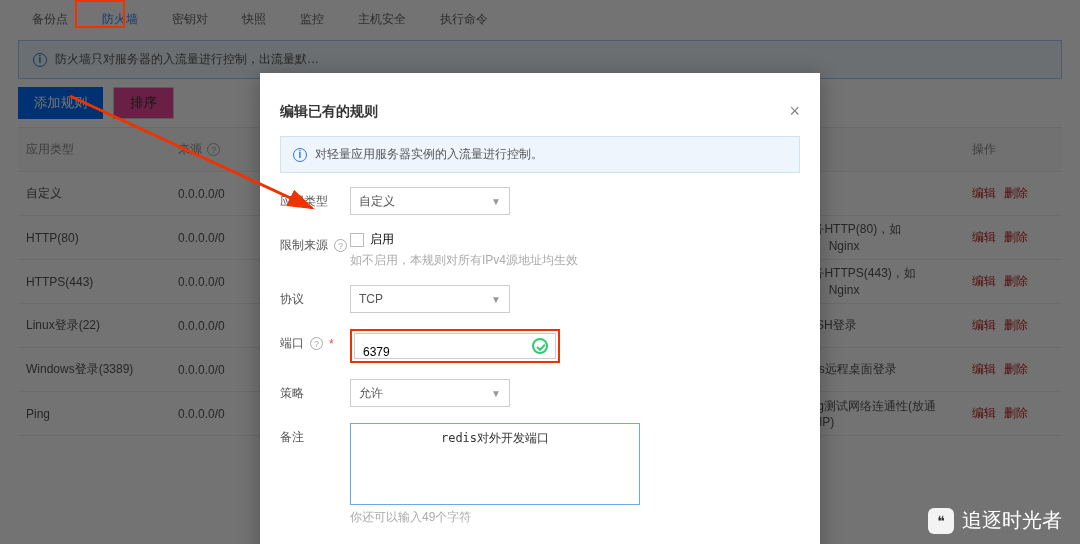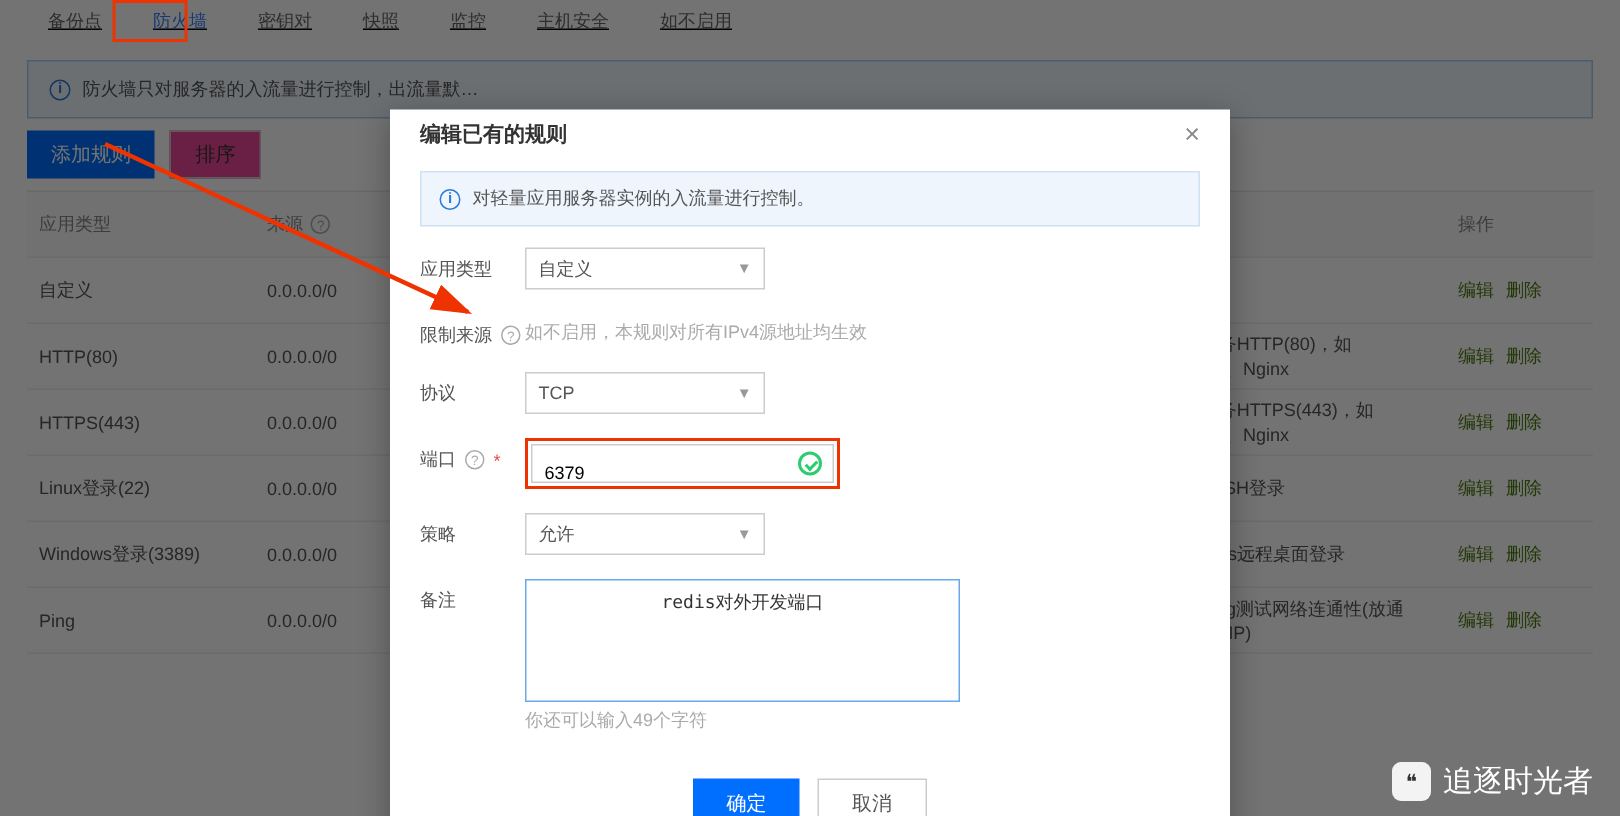--- a/index.html
+++ b/index.html
@@ -1,20 +1,20 @@
 <!DOCTYPE html>
 <html><head>
 <meta charset="utf-8">
 <style>
   * { box-sizing: border-box; margin: 0; padding: 0; }
   html, body { width: 1080px; height: 544px; font-family: "Microsoft YaHei", Arial, sans-serif; font-size: 12px; background: #fff; overflow: hidden; }
   .page { position: relative; width: 1080px; height: 544px; }
 
   
-  .tabs { display: flex; gap: 6px; padding: 0 18px; height: 34px; align-items: flex-start; text-decoration: underline; }
+  .tabs { display: flex; gap: 6px; padding: 0 18px; height: 34px; align-items: flex-end; }
   .tabs .tab { padding: 6px 14px; color: #666; cursor: pointer; }
   .tabs .tab.active { color: #3b82f6; }
   .tab-highlight { position: absolute; border: 2px solid #e30; top: 0; left: 75px; width: 50px; height: 28px; }
 
   
   .banner { margin: 6px 18px; border: 1px solid #a6cdf5; background: #f0f6fc; padding: 10px 14px; color: #555; display: flex; align-items: center; gap: 8px; }
   .info-icon { width: 14px; height: 14px; border: 1px solid #2b7bd6; color: #2b7bd6; border-radius: 50%; display: inline-flex; align-items: center; justify-content: center; font-size: 10px; font-weight: bold; }
 
   
   .toolbar { margin: 8px 18px; display: flex; gap: 10px; }
@@ -23,34 +23,34 @@
 
   
   .table { margin: 0 18px; border-top: 1px solid #e6e6e6; }
   .table .head, .table .row { display: flex; align-items: center; min-height: 44px; border-bottom: 1px solid #eee; color: #555; }
   .table .head { color: #888; background: #fafafa; }
   .c-app { width: 160px; padding-left: 8px; }
   .c-src { width: 160px; }
   .c-mid { flex: 1; }
   .c-note { width: 180px; }
   .c-ops { width: 90px; margin-left: 16px; }
-  .op-link { color: #4d7c0f; cursor: pointer; margin-right: 8px; }
+  .op-link { color: #b91c1c; cursor: pointer; margin-right: 8px; }
   .help-icon { display: inline-block; width: 13px; height: 13px; border: 1px solid #aaa; border-radius: 50%; font-size: 9px; text-align: center; line-height: 12px; color: #aaa; margin-left: 2px; }
 
   
   .pager { margin: 8px 18px; display: flex; justify-content: space-between; color: #888; align-items: center; font-size: 12px; }
   .pager-right { display: flex; align-items: center; gap: 6px; }
   .pg-btn { border: 1px solid #ddd; width: 22px; height: 22px; display: inline-flex; align-items: center; justify-content: center; color: #bbb; }
 
   
   .overlay { position: absolute; inset: 0; background: rgba(0,0,0,0.55); }
 
   
   .modal { position: absolute; left: 260px; top: 73px; width: 560px; background: #fff; box-shadow: 0 4px 20px rgba(0,0,0,.3); }
-  .modal-head { display: flex; justify-content: space-between; align-items: center; padding: 6px 20px 10px; }
+  .modal-head { display: flex; justify-content: space-between; align-items: center; padding: 28px 20px 10px; }
   .modal-title { font-size: 14px; font-weight: 600; color: #333; }
   .modal-close { font-size: 18px; color: #888; cursor: pointer; }
   .modal-banner { margin: 4px 20px 14px; background: #eef5fc; border: 1px solid #cfe2f5; padding: 9px 12px; color: #555; display: flex; align-items: center; gap: 8px; }
   .form { padding: 0 20px 4px; }
   .form-row { display: flex; align-items: flex-start; margin-bottom: 16px; }
   .form-label { width: 70px; color: #555; padding-top: 6px; display: flex; align-items: center; gap: 4px; }
   .req { color: #e1504a; margin-left: 2px; }
   .select { width: 160px; height: 28px; border: 1px solid #ccc; background: #fff; padding: 0 8px; display: flex; align-items: center; justify-content: space-between; color: #555; cursor: pointer; }
   .select .caret { color: #999; font-size: 10px; }
   .chk { width: 14px; height: 14px; border: 1px solid #bbb; display: inline-block; vertical-align: middle; margin-right: 6px; }
@@ -79,21 +79,21 @@
 <body>
 <div class="page">
 
   <div class="tabs">
     <div class="tab">备份点</div>
     <div class="tab active">防火墙</div>
     <div class="tab">密钥对</div>
     <div class="tab">快照</div>
     <div class="tab">监控</div>
     <div class="tab">主机安全</div>
-    <div class="tab">如不启用</div>
+    <div class="tab">执行命令</div>
   </div>
 
   <div class="banner">
     <span class="info-icon">i</span>
     <span>防火墙只对服务器的入流量进行控制，出流量默…</span>
   </div>
 
   <div class="toolbar">
     <button class="btn-primary">添加规则</button>
     <button class="btn-plain">排序</button>
@@ -172,20 +172,21 @@
           <span>自定义</span>
             <span class="caret">▼</span>
         </div>
       </div>
       <div class="form-row">
         <div class="form-label">
             <span>限制来源</span> 
             <span class="help-icon">?</span>
           </div>
         <div class="form-control-col">
+          <label><span class="chk"></span><span>启用</span></label>
           <div class="hint">如不启用，本规则对所有IPv4源地址均生效</div>
         </div>
       </div>
       <div class="form-row">
         <div class="form-label">协议</div>
         <div class="select">
           <span>TCP</span>
             <span class="caret">▼</span>
         </div>
       </div>

